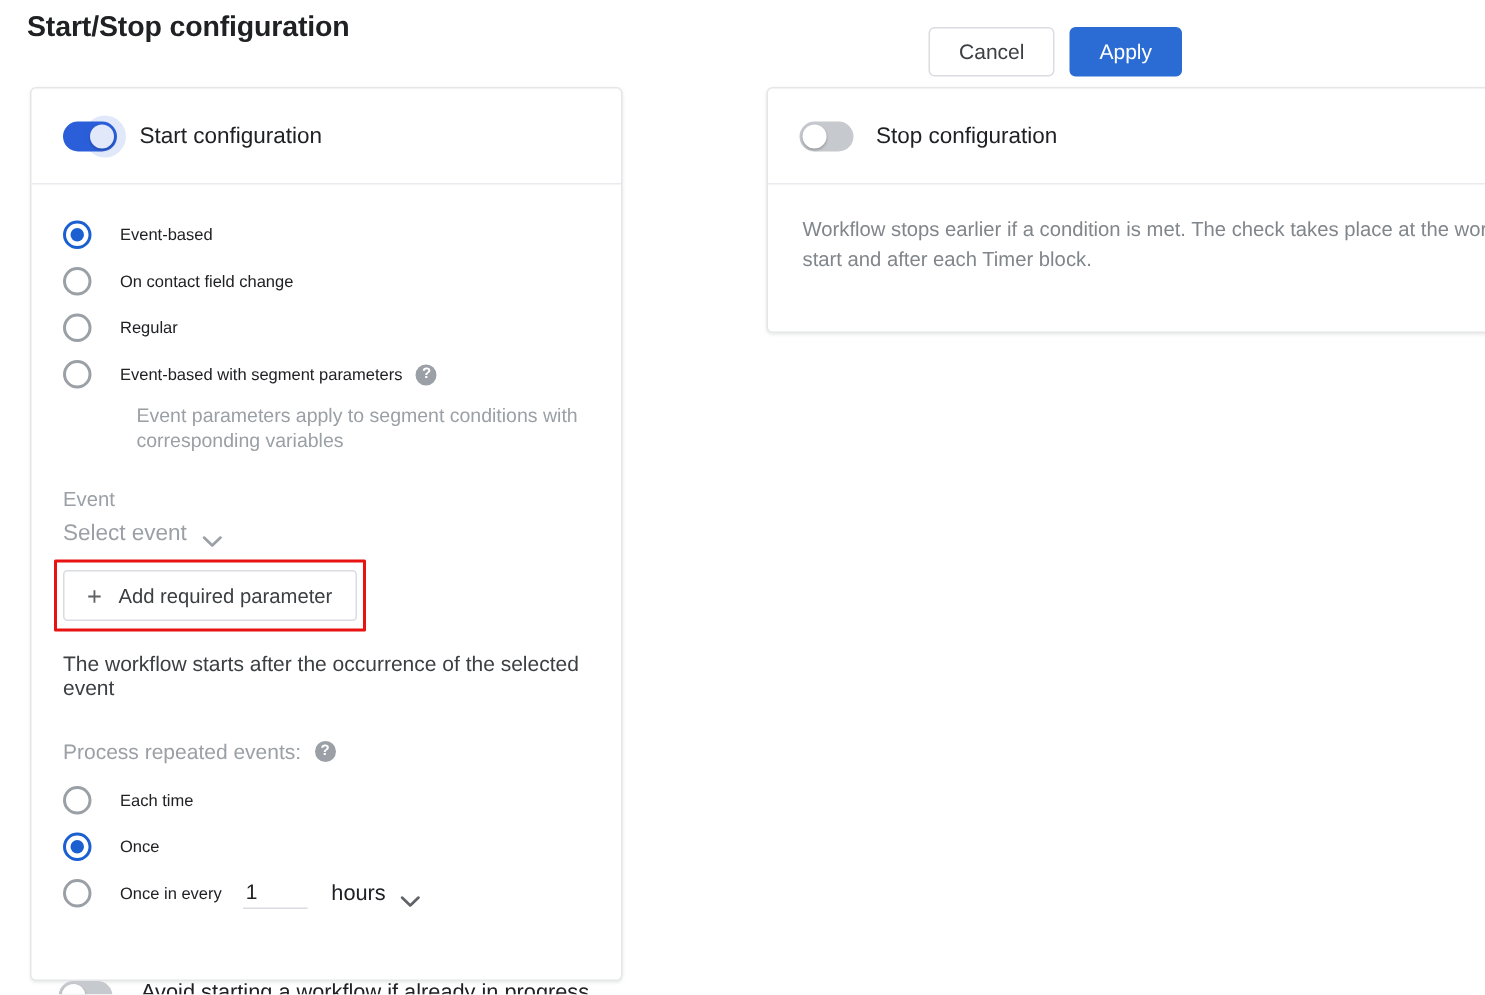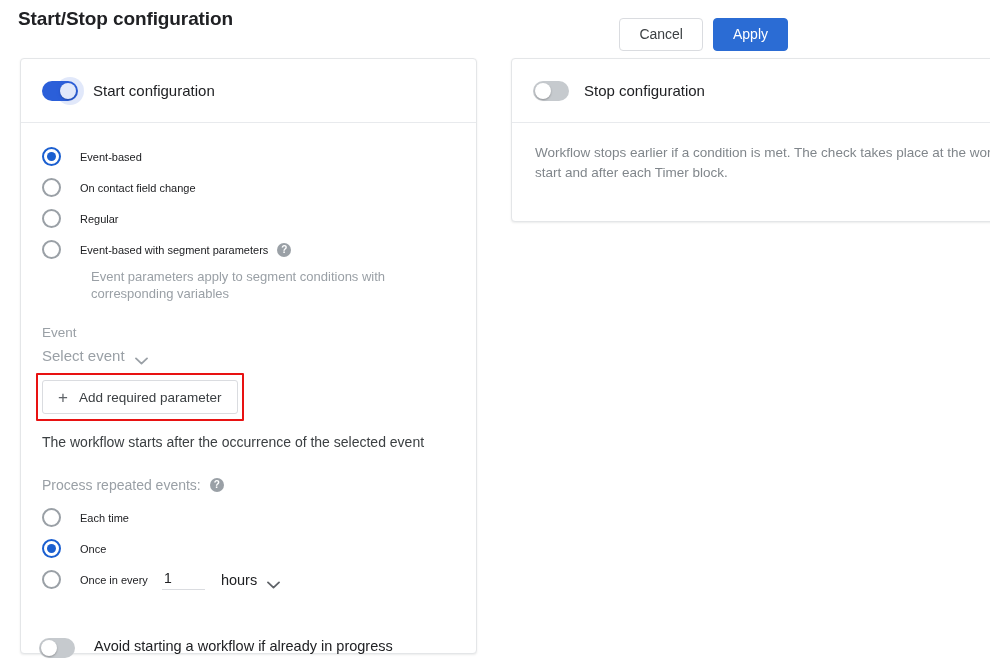--- a/index.html
+++ b/index.html
@@ -42,21 +42,21 @@
   }
 
   
   .card {
     position: absolute;
     background: #ffffff;
     border: 1px solid #e4e6e8;
     border-radius: 4px;
     box-shadow: 0 1px 2px rgba(60,64,67,0.10);
   }
-  #card-start { left: 20px; top: 58px; width: 457px; height: 596px; }
+  #card-start { left: 20px; top: 58px; width: 395px; height: 596px; }
   #card-stop  { left: 511px; top: 58px; width: 569px; height: 164px; }
 
   .card-header {
     height: 64px; display: flex; align-items: center;
     padding-left: 21px; border-bottom: 1px solid #e8eaed;
   }
   #card-stop .card-header { border-bottom: 1px solid #e8eaed; }
   .card-header-label {
     margin-left: 15px; font-size: 15px; color: #202124;
   }

